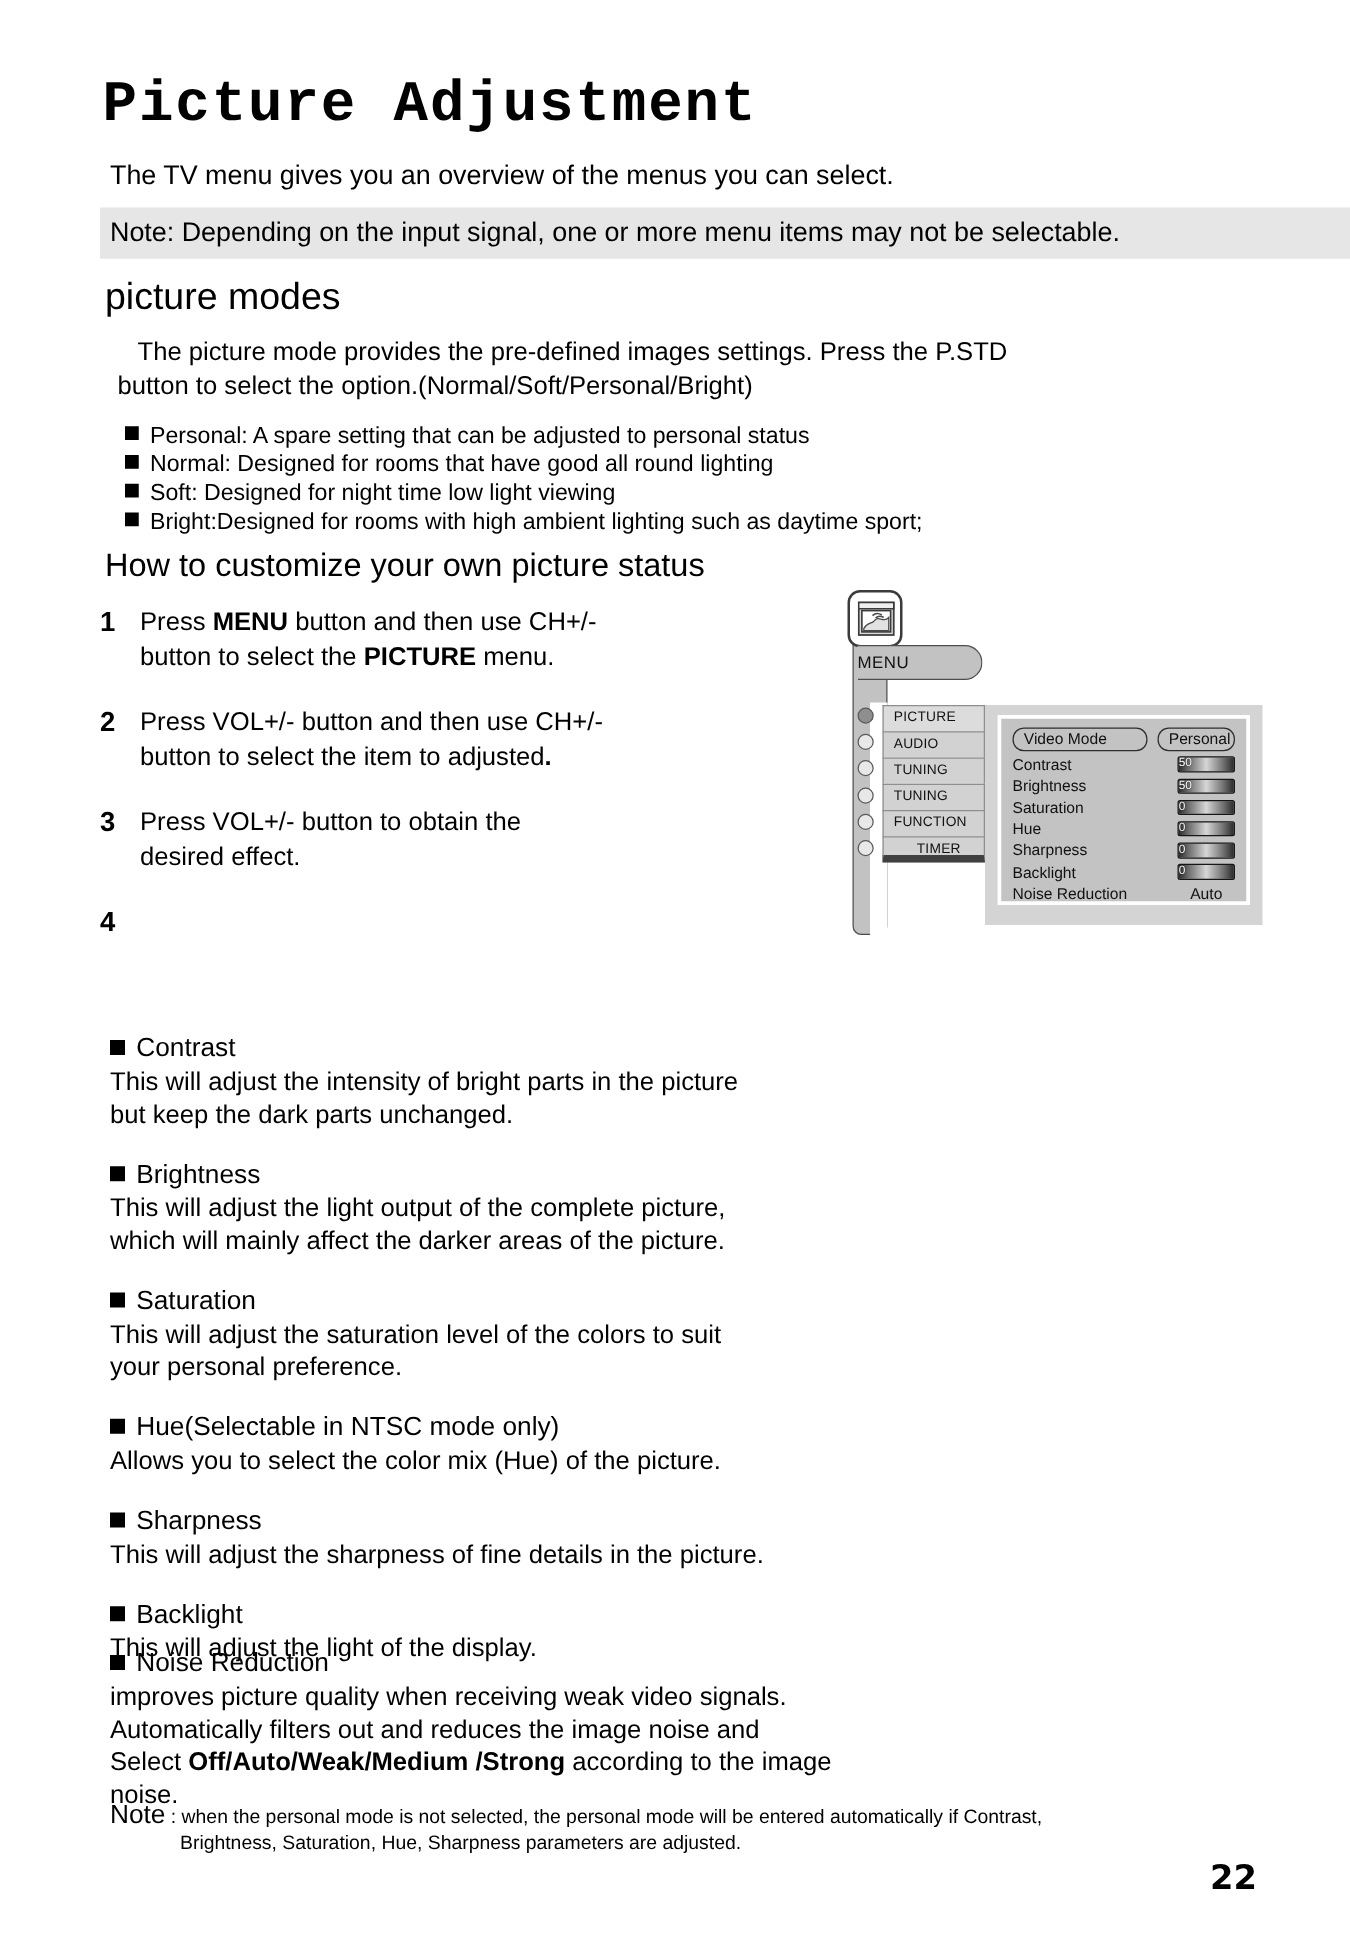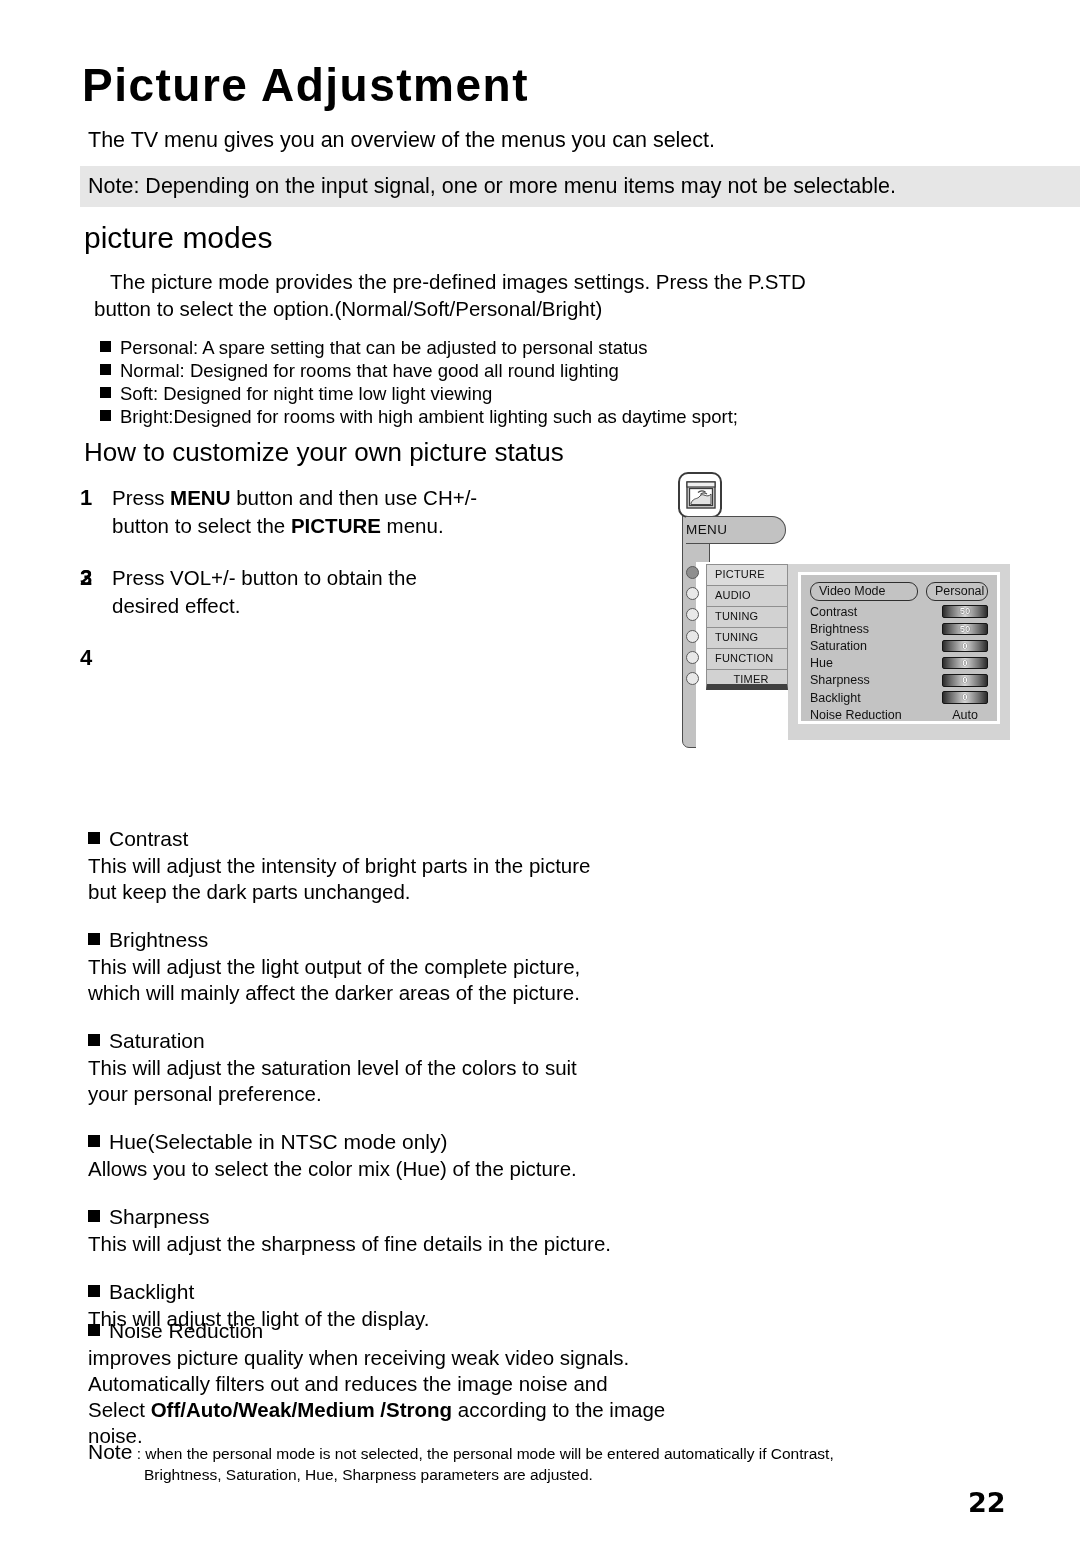--- a/index.html
+++ b/index.html
@@ -24,21 +24,21 @@
   }
 
   
   .title {
     position: absolute;
     left: 82px;
     top: 58px;
     font-size: 46px;
     font-weight: bold;
     letter-spacing: 1.5px;
-    font-family: Liberation Sans, sans-serif;
+    font-family: Liberation Mono, monospace;
     white-space: nowrap;
   }
 
   .intro {
     position: absolute;
     left: 88px;
     top: 128px;
     font-size: 21.5px;
     white-space: nowrap;
   }
@@ -355,23 +355,22 @@
 
   .badge {
     width: 46px;
     height: 12.5px;
     border: 1.4px solid #161616;
     border-radius: 2px;
     background: linear-gradient(to right,#2b2b2b 0%,#6e6e6e 18%,#d6d6d6 50%,#6e6e6e 82%,#2b2b2b 100%);
     color: #ffffff;
     font-size: 9.5px;
     line-height: 10px;
-    text-align: center;
-    box-sizing: border-box;
-    font-weight: bold;
+    box-sizing: border-box;
+    font-weight: normal;
     text-shadow: 0 0 1px #000;
   }
   .osd-auto {
     width: 46px;
     text-align: center;
     font-size: 12.5px;
     color: #111;
   }
 </style>
 </head>
@@ -408,21 +407,21 @@
       </div>
       <div class="mode-item">
         <span class="sq"></span>
         <span>Bright:Designed for rooms with high ambient lighting such as daytime sport;</span>
       </div>
     </div>
 
   <div class="h-customize">How to customize your own picture status</div>
   <div class="steps" id="steps-list">
       <div class="step"><span class="step-num">1</span><span><span>Press </span><b>MENU</b><span> button and then use CH+/-</span><br><span>button to select the </span><b>PICTURE</b><span> menu.</span></span></div>
-      <div class="step"><span class="step-num">2</span></div>
+      <div class="step"><span class="step-num">2</span><span><span>Press VOL+/- button and then use CH+/-</span><br><span>button to select the item to adjusted</span><b>.</b></span></div>
       <div class="step"><span class="step-num">3</span><span><span>Press VOL+/- button to obtain the</span><br><span>desired effect.</span></span></div>
       <div class="step"><span class="step-num">4</span></div>
     </div>
 
   <div class="osd">
 
     <div class="osd-bar"></div>
     <div class="osd-bar-cut"></div>
 
     <div class="osd-iconbox">

